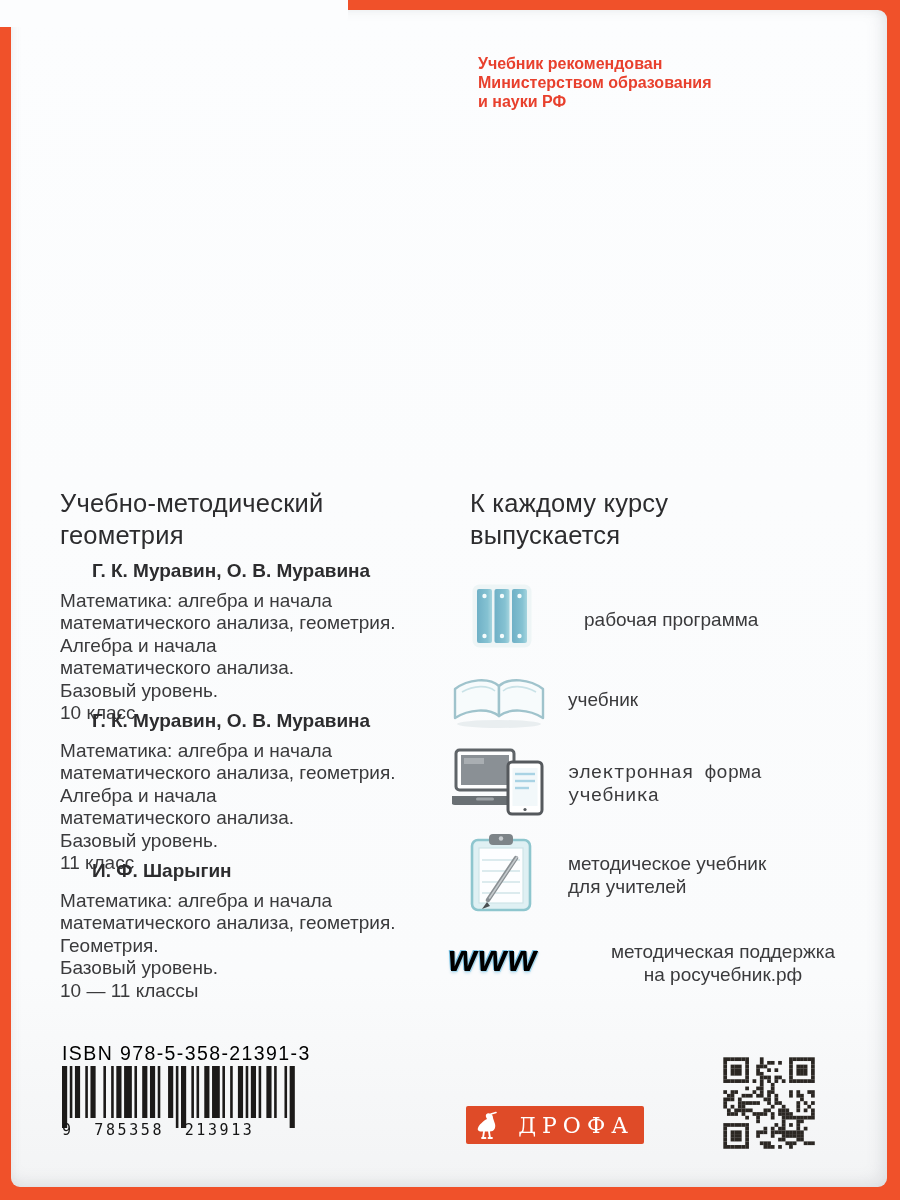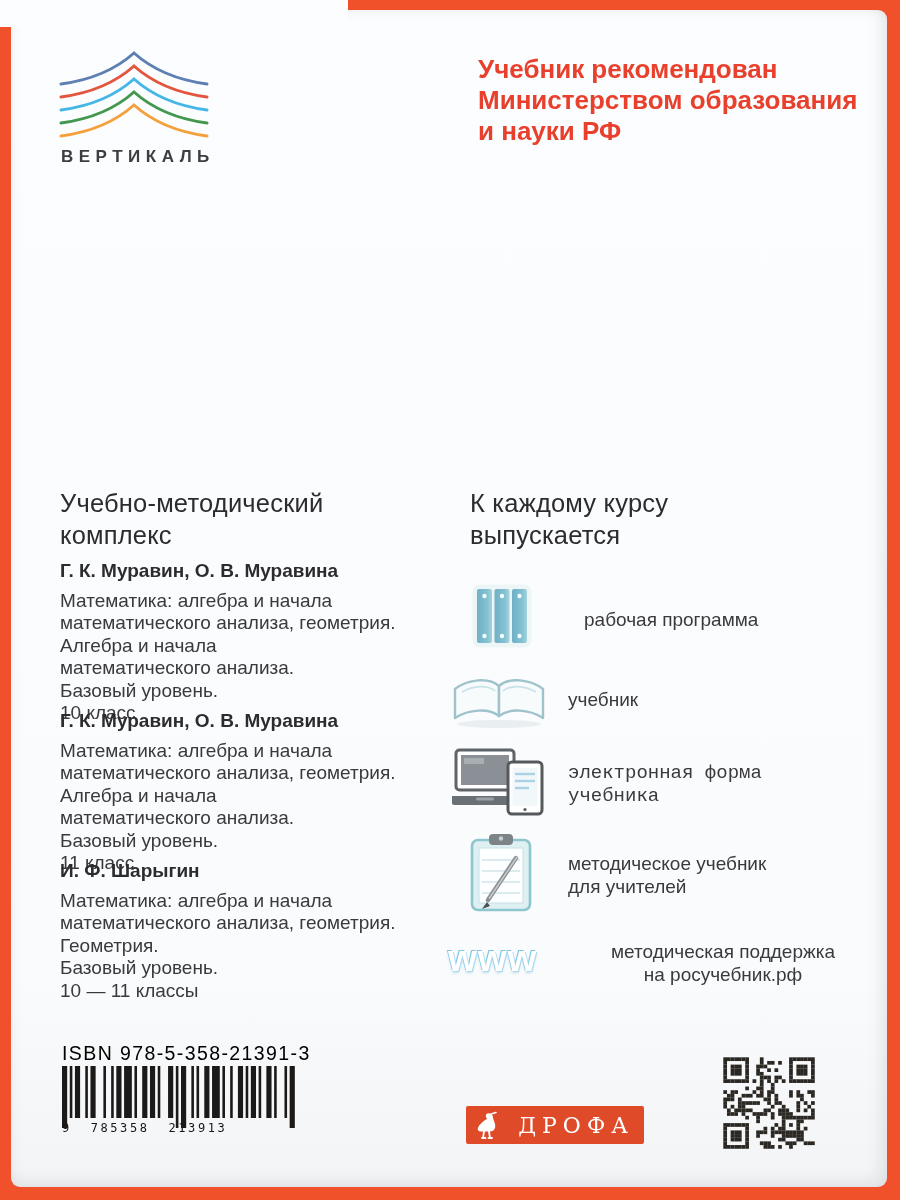--- a/index.html
+++ b/index.html
@@ -24,69 +24,70 @@
   .content{position:absolute;inset:0;}
 
   
   .v-logo{position:absolute;left:58px;top:48px;width:152px;}
   .v-logo-text{
     margin-top:5px;padding-left:3px;
     font-size:17px;font-weight:bold;letter-spacing:5.5px;color:#3e3e41;
   }
   .recommend{
     position:absolute;left:478px;top:54px;width:392px;
-    font-size:26px;font-weight:bold;line-height:1.2;
+    font-size:16px;font-weight:bold;line-height:1.2;
     color:#e8402d;white-space:pre-line;
   }
 
   
   .col-heading{
     position:absolute;font-size:25.5px;line-height:1.26;color:#2c2c2e;
     white-space:pre-line;letter-spacing:0.2px;
   }
   #umk-heading{left:60px;top:487px;width:380px;}
   #course-heading{left:470px;top:487px;width:380px;}
 
   
   .book{position:absolute;left:60px;width:372px;color:#343436;}
-  .book .authors{font-weight:bold;font-size:19px;color:#2c2c2e;margin-bottom:8px;}
+  .book .authors{font-weight:bold;font-size:19px;color:#2c2c2e;margin-bottom:8px;margin-left:32px;}
   .book .title{font-size:19px;line-height:22.4px;white-space:pre-line;color:#3a3a3c;}
   #book-0{top:560px;} #book-1{top:710px;} #book-2{top:860px;}
 
   
   .product-label{
     position:absolute;left:568px;width:310px;
     font-size:19px;line-height:23px;color:#3a3a3c;white-space:pre-line;
   }
   .p-icon{position:absolute;}
   #icon-workbook{left:472px;top:584px;}
   #label-0{top:608px;margin-left:16px;}
   #icon-textbook{left:450px;top:674px;}
   #label-1{top:688px;}
   #icon-ebook{left:452px;top:748px;}
   #label-2{top:762px;font-family:Liberation Mono, monospace;}
   #icon-manual{left:468px;top:832px;}
   #label-3{top:852px;}
   #icon-www{left:448px;top:938px;}
   #label-4{top:940px;text-align:center;}
   .www-text{
-    font-size:37px;font-weight:800;letter-spacing:1px;color:#ffffff;
+    font-size:37px;font-weight:800;letter-spacing:1px;color:#000000;
     font-family:"Liberation Sans",sans-serif;
     text-shadow:1px 1px 0 #a9daef, -1px -1px 0 #7cc6e8, 0 2px 3px rgba(120,180,210,0.45);
+    font-style:italic;
   }
 
   
   .isbn{
     position:absolute;left:62px;top:1042px;
     font-size:19.5px;letter-spacing:1.4px;color:#000000;
   }
   .barcode{position:absolute;left:62px;top:1066px;width:238px;height:66px;}
   .barcode-digits{
     position:absolute;left:62px;top:1121px;width:244px;
-    font-size:12px;letter-spacing:2.6px;word-spacing:9px;color:#161616;
+    font-size:15px;letter-spacing:2.6px;word-spacing:9px;color:#161616;
     font-family:"DejaVu Sans Mono","Liberation Mono",monospace;
   }
   .drofa{
     position:absolute;left:466px;top:1106px;width:178px;height:38px;
     background:#df4b28;border-radius:2px;
     display:flex;align-items:center;justify-content:center;gap:18px;
   }
   .drofa-text{
     font-family:"DejaVu Serif","Liberation Serif",serif;
     color:#ffffff;font-size:22px;letter-spacing:6px;transform:scaleY(1.04);
@@ -96,39 +97,27 @@
 </style>
 </head>
 <body>
 
 <div class="page">
   <div class="cover"></div>
   <div class="cover-notch"></div>
 
   <div class="content">
 
-    <div class="v-logo">
-      <svg width="152" height="90" viewBox="0 0 150 90">
-        <g fill="none" stroke-width="3" stroke-linecap="round">
-          <path d="M2,36 C32,32 56,22 75,5  C94,22 118,32 148,36" stroke="#5d7fb2"></path>
-          <path d="M2,49 C32,45 56,35 75,18 C94,35 118,45 148,49" stroke="#e4553f"></path>
-          <path d="M2,62 C32,58 56,48 75,31 C94,48 118,58 148,62" stroke="#45b7e6"></path>
-          <path d="M2,75 C32,71 56,61 75,44 C94,61 118,71 148,75" stroke="#43974f"></path>
-          <path d="M2,88 C32,84 56,74 75,57 C94,74 118,84 148,88" stroke="#f4a13d"></path>
-        </g>
-      </svg>
-      <div class="v-logo-text">ВЕРТИКАЛЬ</div>
-    </div>
 
     <div class="recommend">Учебник рекомендован
 Министерством образования
 и науки РФ</div>
 
     <div id="umk-heading" class="col-heading">Учебно-методический
-комплекс</div>
+геометрия</div>
 
     <div id="book-0" class="book">
       <div class="authors">Г. К. Муравин, О. В. Муравина</div>
       <div class="title">Математика: алгебра и начала
 математического анализа, геометрия.
 Алгебра и начала
 математического анализа.
 Базовый уровень.
 10 класс</div>
     </div>

